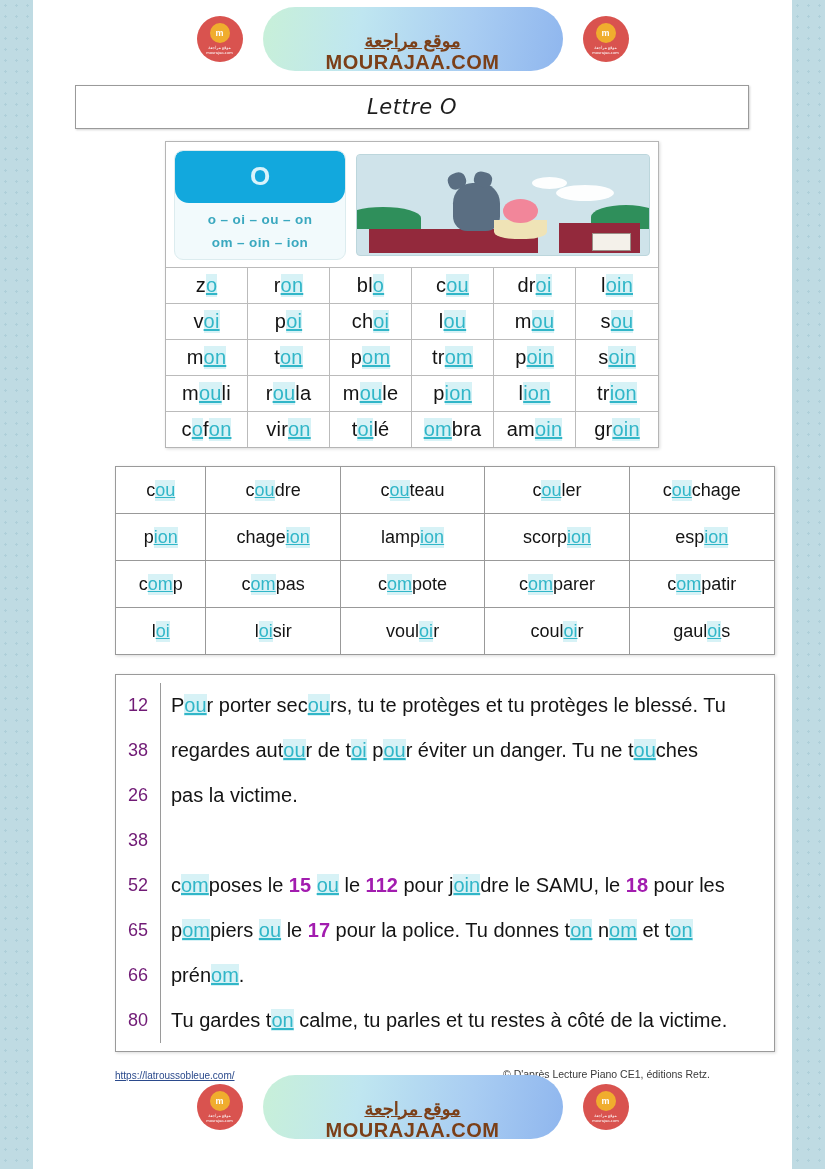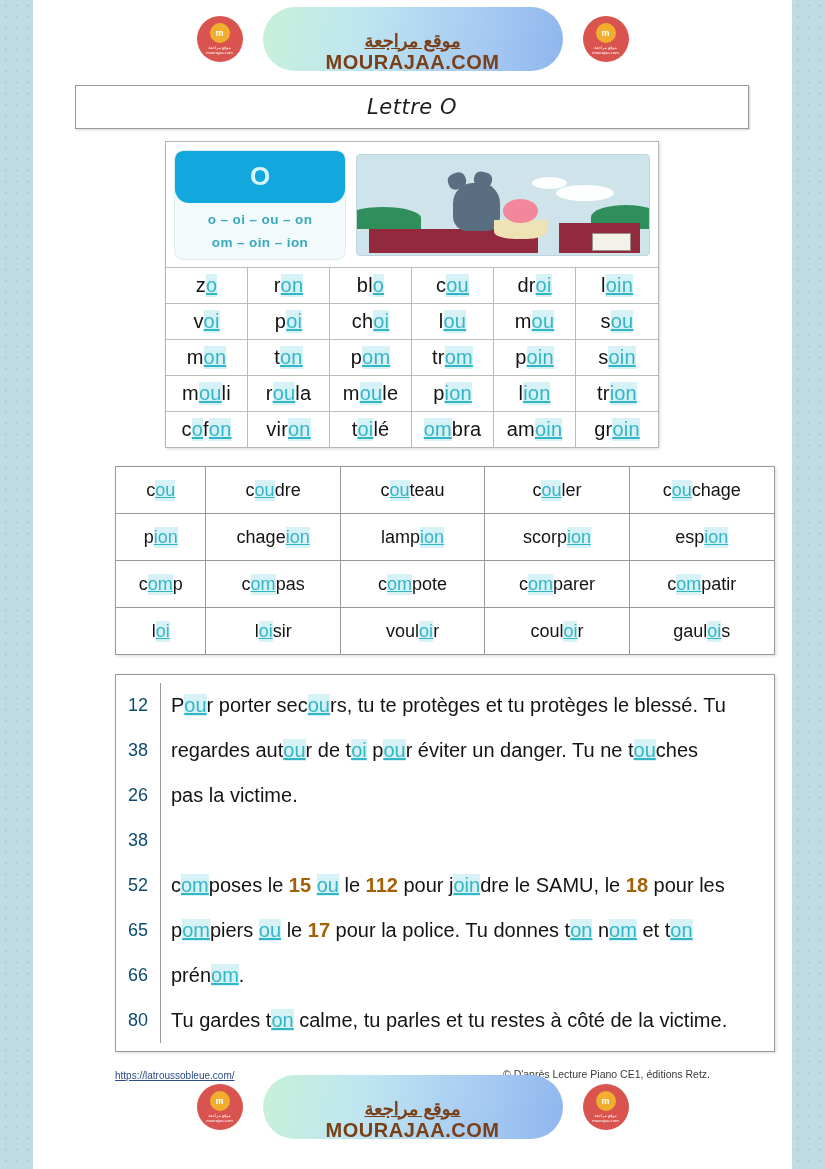--- a/index.html
+++ b/index.html
@@ -86,26 +86,26 @@
     border-top:1px solid #999;border-right:1px solid #999;
     height:46px;display:flex;align-items:center;justify-content:center;
     font-size:18px;color:#141414;
   }
   .wgrid .cell:nth-child(-n+5){border-top:none;}
   .wgrid .cell:nth-child(5n){border-right:none;}
 
   
   #passage{position:absolute;left:82px;top:674px;width:660px;border:1px solid #9a9a9a;background:#fff;box-shadow:1px 1px 3px rgba(0,0,0,.15);box-sizing:border-box;padding:8px 0 8px 0;}
   .prow{display:flex;align-items:center;min-height:45px;}
-  .pnum{width:44px;flex:0 0 44px;text-align:center;font-size:18px;color:#0c4a6e;border-right:1px solid #9a9a9a;align-self:stretch;display:flex;align-items:center;justify-content:center;}
+  .pnum{width:44px;flex:0 0 44px;text-align:center;font-size:18px;color:#701a75;border-right:1px solid #9a9a9a;align-self:stretch;display:flex;align-items:center;justify-content:center;}
   .ptext{padding:0 8px 0 10px;font-size:20px;color:#141414;line-height:1.25;white-space:nowrap;}
 
   
   .hl{color:#31b6c8;background:#d7f2f6;text-decoration:underline;text-decoration-color:#31b6c8;}
-  .num{color:#a16207;font-weight:600;}
+  .num{color:#a21caf;font-weight:600;}
 
   
   #foot-left{position:absolute;left:82px;top:1070px;font-size:10px;color:#2b4a8c;text-decoration:underline;}
   #foot-right{position:absolute;right:82px;top:1068px;font-size:10.5px;color:#3a3a3a;}
 </style>
 </head>
 <body>
 
 <div id="sheet">
 

